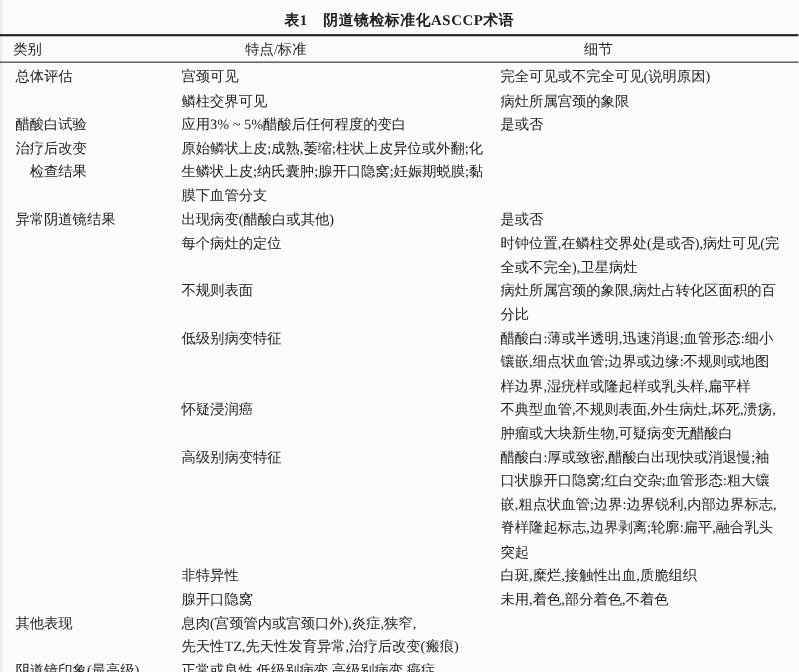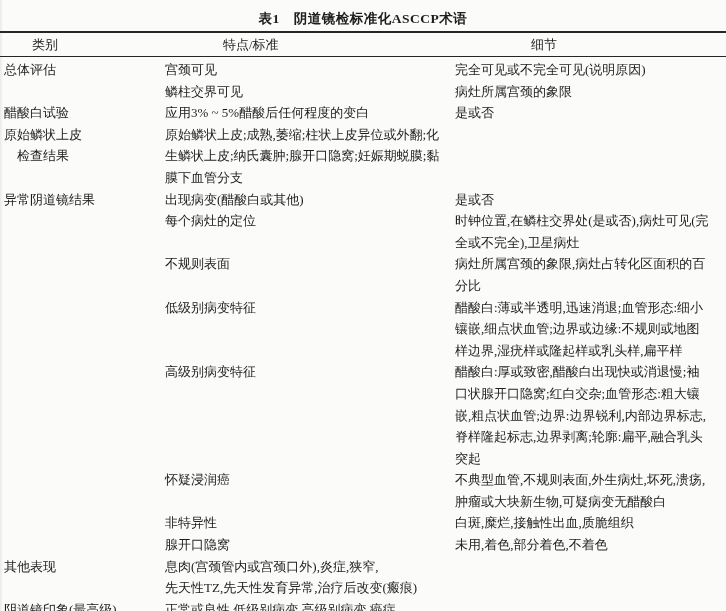--- a/index.html
+++ b/index.html
@@ -26,34 +26,34 @@
   }
   .thead {
     display: grid;
     grid-template-columns: 165px 290px 1fr;
     border-top: 2px solid #262626;
     border-bottom: 1.5px solid #262626;
     height: 23px;
     align-items: center;
     font-size: 13px;
   }
-  .thead .h1 { padding-left: 32px; }
+  .thead .h1 { padding-left: 12px; }
   .thead .h2 { padding-left: 58px; }
   .thead .h3 { padding-left: 76px; }
   .tbody {
     font-size: 13px;
     line-height: 21.6px;
     padding-top: 2px;
   }
   .trow {
     display: grid;
     grid-template-columns: 165px 290px 1fr;
   }
   .cell { white-space: pre-line; }
-  .c1 { padding-left: 4px; padding-right: 6px; }
+  .c1 { padding-left: 14px; padding-right: 6px; }
   .c2 { padding-right: 12px; }
   .c3 { padding-right: 16px; }
 </style>
 </head>
 <body>
 
 <div class="page">
 
   <div class="title">表1　阴道镜检标准化ASCCP术语</div>
 
@@ -76,21 +76,21 @@
     <div class="cell c3">病灶所属宫颈的象限</div>
   </div>
 
   <div class="trow">
     <div class="cell c1">醋酸白试验</div>
     <div class="cell c2">应用3% ~ 5%醋酸后任何程度的变白</div>
     <div class="cell c3">是或否</div>
   </div>
 
   <div class="trow">
-    <div class="cell c1">原始鳞状上皮
+    <div class="cell c1">治疗后改变
 　检查结果</div>
     <div class="cell c2">原始鳞状上皮;成熟,萎缩;柱状上皮异位或外翻;化生鳞状上皮;纳氏囊肿;腺开口隐窝;妊娠期蜕膜;黏膜下血管分支</div>
     <div class="cell c3"></div>
   </div>
 
   <div class="trow">
     <div class="cell c1">异常阴道镜结果</div>
     <div class="cell c2">出现病变(醋酸白或其他)</div>
     <div class="cell c3">是或否</div>
   </div>
@@ -108,28 +108,28 @@
   </div>
 
   <div class="trow">
     <div class="cell c1"></div>
     <div class="cell c2">低级别病变特征</div>
     <div class="cell c3">醋酸白:薄或半透明,迅速消退;血管形态:细小镶嵌,细点状血管;边界或边缘:不规则或地图样边界,湿疣样或隆起样或乳头样,扁平样</div>
   </div>
 
   <div class="trow">
     <div class="cell c1"></div>
-    <div class="cell c2">高级别病变特征</div>
-    <div class="cell c3">醋酸白:厚或致密,醋酸白出现快或消退慢;袖口状腺开口隐窝;红白交杂;血管形态:粗大镶嵌,粗点状血管;边界:边界锐利,内部边界标志,脊样隆起标志,边界剥离;轮廓:扁平,融合乳头突起</div>
+    <div class="cell c2">怀疑浸润癌</div>
+    <div class="cell c3">不典型血管,不规则表面,外生病灶,坏死,溃疡,肿瘤或大块新生物,可疑病变无醋酸白</div>
   </div>
 
   <div class="trow">
     <div class="cell c1"></div>
-    <div class="cell c2">怀疑浸润癌</div>
-    <div class="cell c3">不典型血管,不规则表面,外生病灶,坏死,溃疡,肿瘤或大块新生物,可疑病变无醋酸白</div>
+    <div class="cell c2">高级别病变特征</div>
+    <div class="cell c3">醋酸白:厚或致密,醋酸白出现快或消退慢;袖口状腺开口隐窝;红白交杂;血管形态:粗大镶嵌,粗点状血管;边界:边界锐利,内部边界标志,脊样隆起标志,边界剥离;轮廓:扁平,融合乳头突起</div>
   </div>
 
   <div class="trow">
     <div class="cell c1"></div>
     <div class="cell c2">非特异性</div>
     <div class="cell c3">白斑,糜烂,接触性出血,质脆组织</div>
   </div>
 
   <div class="trow">
     <div class="cell c1"></div>

